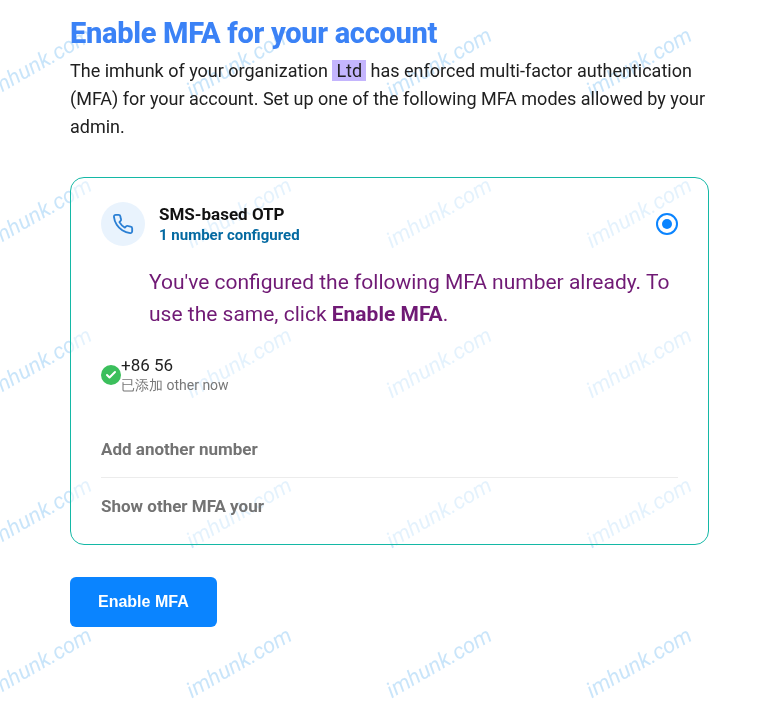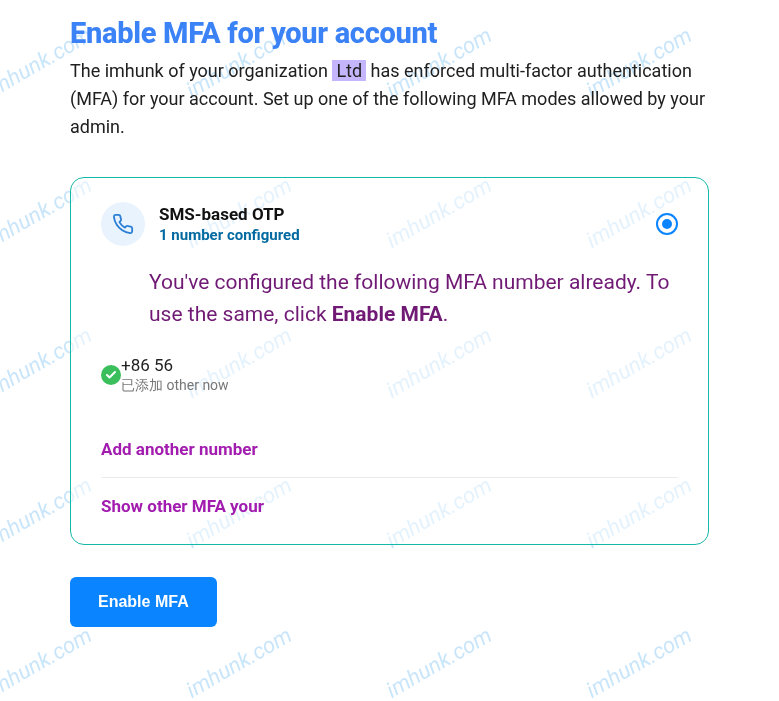--- a/index.html
+++ b/index.html
@@ -126,21 +126,21 @@
     }
     .phone-meta {
       font-size: 14px;
       color: #777;
       margin-top: 2px;
     }
     .link-btn {
       display: block;
       font-size: 17px;
       font-weight: 700;
-      color: #a21caf;
+      color: #737373;
       padding: 18px 0;
       cursor: pointer;
     }
     .divider {
       border: none;
       border-top: 1px solid #ececec;
     }
     .primary-btn {
       margin-top: 32px;
       background: #0a84ff;

